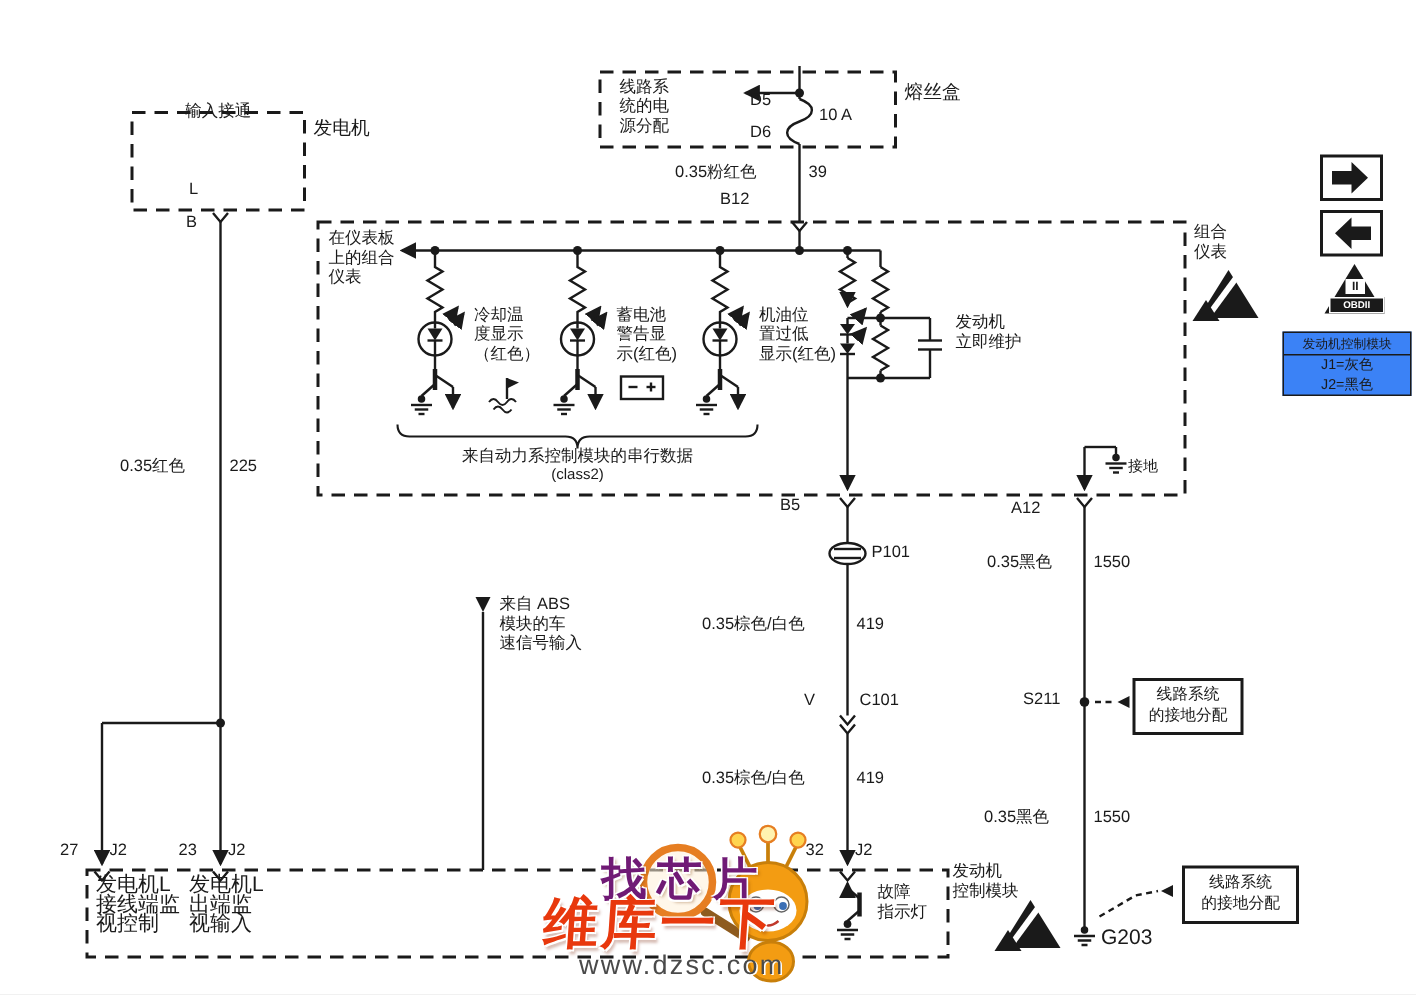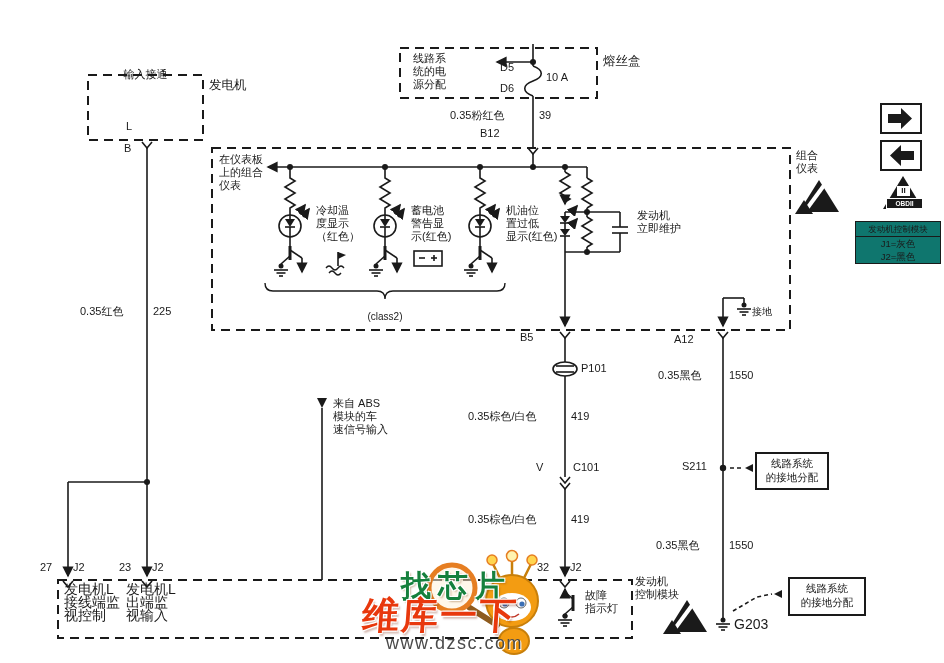--- a/index.html
+++ b/index.html
@@ -9,28 +9,28 @@
   .lbl{position:absolute;font-size:11px;line-height:13px;white-space:pre-line}
   .r{text-align:left}
   .c{text-align:center}
   .s10{font-size:10px;line-height:12px}
   .s105{font-size:14px;line-height:13px}
   .s12{font-size:12.5px;line-height:15px}
   .titlebox{position:absolute;left:448px;top:24px;width:162px;height:19px;
             border:1.5px solid #1a1a1a;font-size:10px;line-height:19px;text-align:center;background:#fff}
   .gbox{position:absolute;border:2px solid #1a1a1a;text-align:center;font-size:10.5px;
         line-height:13.5px;white-space:pre-line;padding-top:3px;background:#fff}
-  .legend{position:absolute;left:855px;top:221px;width:84px;border:1.5px solid #1a1a1a;text-align:center;background:#0f766e}
+  .legend{position:absolute;left:855px;top:221px;width:84px;border:1.5px solid #1a1a1a;text-align:center;background:#3b82f6}
   .legend .t{font-size:8.5px;line-height:12px;border-bottom:1px solid #1a1a1a;padding:1px 0}
   .legend .row{font-size:9.5px;line-height:13px}
   .obd-ii{position:absolute;left:897px;top:186px;width:13px;height:10px;background:#fff;
           font-size:8px;font-weight:bold;line-height:10px;text-align:center}
   .obd-band{position:absolute;left:886px;top:198px;width:35px;height:9px;background:#1a1a1a;color:#fff;
             border:1px solid #fff;font-size:6.5px;font-weight:bold;line-height:9px;text-align:center}
-  .wm-find{position:absolute;left:401px;top:566px;font-size:30px;font-weight:bold;letter-spacing:7px;color:#15803d;
+  .wm-find{position:absolute;left:401px;top:566px;font-size:30px;font-weight:bold;letter-spacing:7px;color:#701a75;
            text-shadow:-1px -1px 0 #fff,1px -1px 0 #fff,-1px 1px 0 #fff,1px 1px 0 #fff,2px 2px 2px rgba(120,60,0,.35)}
   .wm-brand{position:absolute;left:362px;top:591px;font-size:37px;font-weight:bold;letter-spacing:2px;color:#e8380d;
             text-shadow:-1px -1px 0 #fff,1px -1px 0 #fff,-1px 1px 0 #fff,1px 1px 0 #fff,2px 3px 2px rgba(120,30,0,.3);
             transform:skewX(-4deg)}
   .wm-url{position:absolute;left:386px;top:633px;font-size:18px;font-weight:normal;letter-spacing:1.5px;color:#4a4a4a;
           text-shadow:1px 1px 0 #fff}
 </style>
 </head>
 <body>
 
@@ -256,20 +256,21 @@
 度显示
 （红色）</div>
 <div class="lbl" style="left:411px;top:204px">蓄电池
 警告显
 示(红色)</div>
 <div class="lbl" style="left:506px;top:204px">机油位
 置过低
 显示(红色)</div>
 <div class="lbl" style="left:637px;top:209px">发动机
 立即维护</div>
+<div class="lbl c" style="left:235px;top:298px;width:300px">来自动力系控制模块的串行数据</div>
 <div class="lbl c s10" style="left:235px;top:311px;width:300px">(class2)</div>
 <div class="lbl s10" style="left:752px;top:306px">接地</div>
 <div class="lbl r" style="left:520px;top:331px;width:24px">B5</div>
 <div class="lbl r" style="left:674px;top:333px;width:24px">A12</div>
 
 <div class="lbl" style="left:581px;top:362px">P101</div>
 <div class="lbl r" style="left:468px;top:410px;width:90px">0.35棕色/白色</div>
 <div class="lbl" style="left:571px;top:410px">419</div>
 <div class="lbl r" style="left:536px;top:461px;width:14px">V</div>
 <div class="lbl" style="left:573px;top:461px">C101</div>

